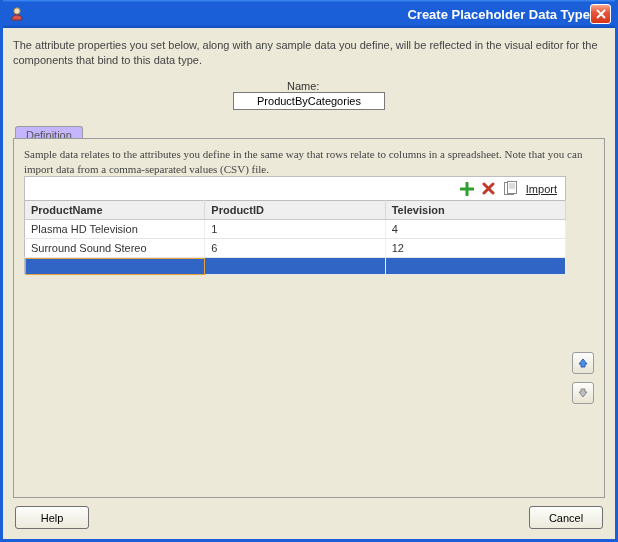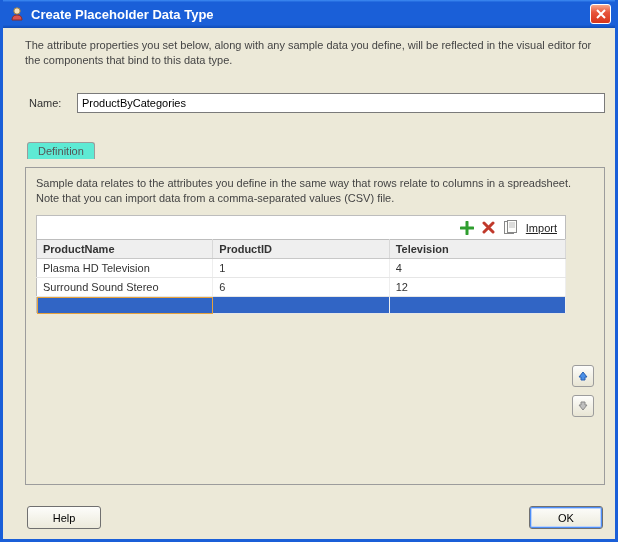--- a/index.html
+++ b/index.html
@@ -29,80 +29,81 @@
     padding: 0 4px 0 6px;
     color: #fff;
     font-weight: bold;
     font-size: 13px;
   }
   .titlebar .app-icon {
     width: 16px; height: 16px;
     margin-right: 6px;
     display: flex; align-items: center; justify-content: center;
   }
-  .titlebar .title { flex: 1; }
+  .titlebar .title { flex: 1; text-align: right; }
   .titlebar .close {
     width: 21px; height: 20px;
     background: linear-gradient(to bottom, #f7a98b, #e8563d 40%, #d7341a);
     border: 1px solid #fff;
     border-radius: 3px;
     display: flex; align-items: center; justify-content: center;
     color: #fff; font-weight: bold;
     cursor: default;
   }
   .body {
     flex: 1;
-    padding: 10px 10px 8px 22px;
+    padding: 10px 10px 8px 10px;
     display: flex;
     flex-direction: column;
     color: #333;
-    gap: 13px;
   }
   .intro {
     font-size: 11px;
     color: #444;
     line-height: 1.35;
     margin-bottom: 12px;
   }
   .name-row {
     display: flex;
     align-items: center;
     margin-bottom: 12px;
+    flex-direction: column;
   }
   .name-row label {
     width: 52px;
     text-align: left;
     padding-left: 4px;
   }
   .name-row input {
     flex: 1;
     height: 20px;
     border: 1px solid #7a7a7a;
     padding: 2px 4px;
     font-family: inherit;
     font-size: 11px;
     background: #fff;
+    text-align: center;
   }
   .tabs {
     display: flex;
     margin-bottom: -1px;
     padding-left: 2px;
   }
   .tab {
     padding: 3px 10px;
     border: 1px solid #9c9c9c;
     border-bottom: none;
     background: #ece9d8;
     margin-right: 2px;
     cursor: default;
     position: relative;
     border-radius: 3px 3px 0 0;
   }
   .tab.inactive {
-    background: #5eead4;
+    background: #c4b5fd;
     color: #555;
     top: 4px;
     padding-top: 2px;
     padding-bottom: 2px;
   }
   .tab.active {
     background: #ece9d8;
     border-bottom: 1px solid #ece9d8;
     z-index: 2;
   }
@@ -112,21 +113,21 @@
     flex: 1;
     padding: 8px 10px;
     position: relative;
     display: flex;
     flex-direction: column;
   }
   .tab-desc {
     font-size: 11px;
     color: #444;
     line-height: 1.35;
-    margin-bottom: 10px;
+    font-family: Liberation Serif, serif;
   }
   .table-area {
     display: flex;
     gap: 6px;
     flex: 1;
   }
   .table-wrap {
     flex: 1;
     display: flex;
     flex-direction: column;
@@ -340,16 +341,16 @@
               <path d="M6 10 L2 5 L4 5 L4 2 L8 2 L8 5 L10 5 Z" fill="#bfbfbf" stroke="#8a8a8a"></path>
             </svg>
           </div>
         </div>
       </div>
     </div>
 
     <div class="footer">
       <button class="help">Help</button>
       <span class="spacer"></span>
-      <button class="dlg default">OK</button>
+      <button class="dlg">Cancel</button>
     </div>
   </div>
 </div>
 
 </body></html>

